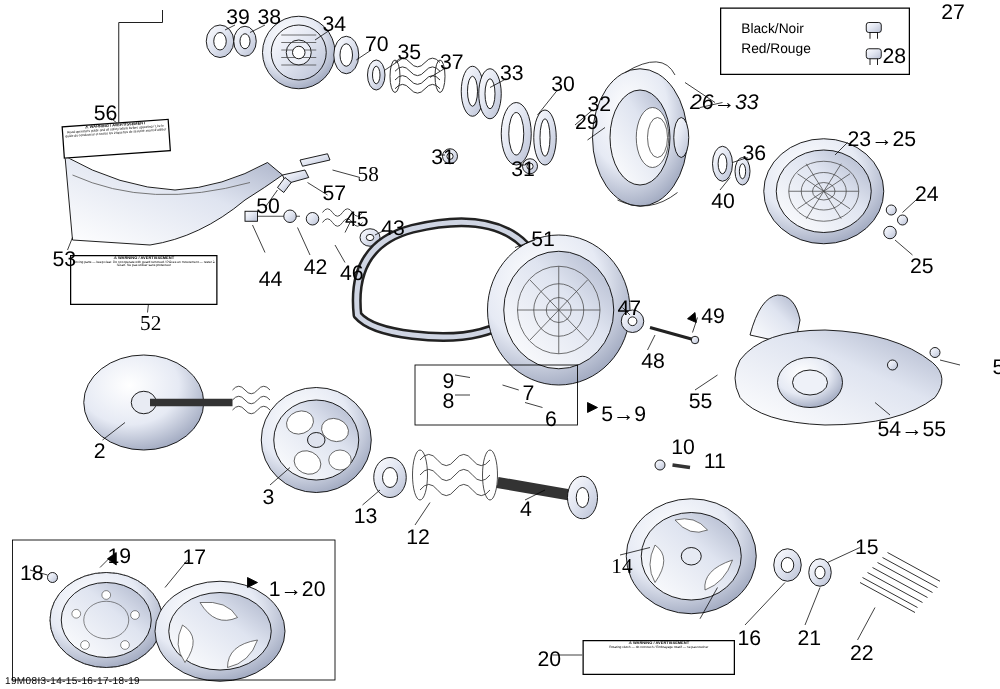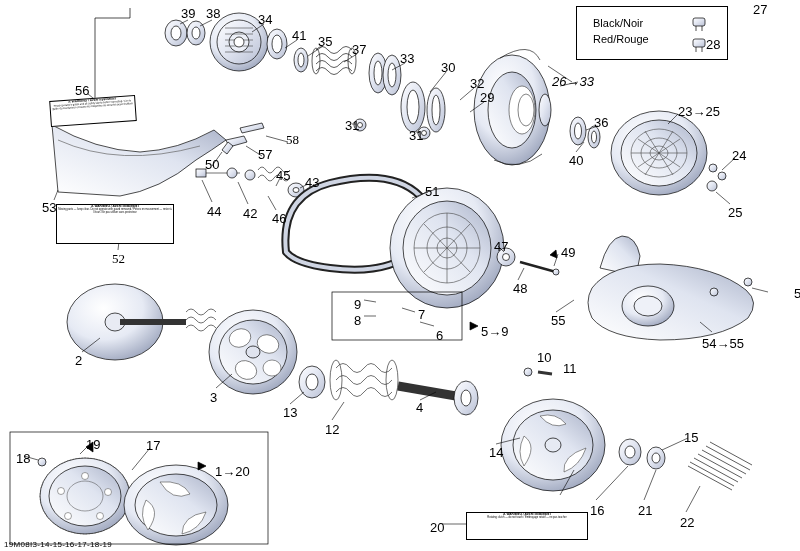--- a/index.html
+++ b/index.html
@@ -1,19 +1,19 @@
 <!DOCTYPE html>
 <html><head>
 <meta charset="utf-8">
 <style>
   html,body{margin:0;padding:0;background:#fff;}
   body{width:800px;height:551px;position:relative;overflow:hidden;
        font-family:"Liberation Sans", sans-serif;color:#000;}
   #sheet{position:absolute;inset:0;}
-  .lbl{position:absolute;font-size:13px;line-height:11px;color:#000;white-space:nowrap;}
+  .lbl{position:absolute;font-size:17px;line-height:11px;color:#000;white-space:nowrap;}
   .legend{position:absolute;border:1px solid #000;box-sizing:border-box;background:#fff;}
   .legend .txt{position:absolute;font-size:11px;line-height:13px;text-align:left;}
   .warn{position:absolute;border:1px solid #000;background:#fff;box-sizing:border-box;overflow:hidden;}
   .warn .hdr{font-size:3.2px;line-height:3.6px;font-weight:bold;text-align:center;}
   .warn .bd{font-size:2.6px;line-height:2.9px;text-align:center;}
   .footer{position:absolute;left:4px;bottom:2px;font-size:8px;letter-spacing:.3px;}
   svg{position:absolute;left:0;top:0;overflow:visible;}
 </style>
 </head>
 <body>
@@ -345,42 +345,42 @@
 
   <div class="warn" style="left:466px;top:512px;width:122px;height:28px;">
     <div class="hdr">⚠ WARNING  /  AVERTISSEMENT</div>
     <div class="bd">Rotating clutch — do not touch / Embrayage rotatif — ne pas toucher</div>
   </div>
 
   <div id="callouts">
       <div class="lbl" style="left: 181px; top: 8px;">39</div>
       <div class="lbl" style="left: 206px; top: 8px;">38</div>
       <div class="lbl" style="left: 258px; top: 14px;">34</div>
-      <div class="lbl" style="left: 292px; top: 30px;">41</div>
+      <div class="lbl" style="left: 292px; top: 30px;">70</div>
       <div class="lbl" style="left: 318px; top: 36px;">35</div>
       <div class="lbl" style="left: 352px; top: 44px;">37</div>
       <div class="lbl" style="left: 400px; top: 53px;">33</div>
       <div class="lbl" style="left: 441px; top: 62px;">30</div>
       <div class="lbl" style="left: 470px; top: 78px;">32</div>
-      <div class="lbl" style="left: 480px; top: 92px;">29</div>
+      <div class="lbl" style="left: 460px; top: 92px;">29</div>
       <div class="lbl" style="left: 345px; top: 120px;">31</div>
       <div class="lbl" style="left: 409px; top: 130px;">31</div>
       <div class="lbl" style="left: 552px; top: 76px; font-style: italic;">26→33</div>
       <div class="lbl" style="left: 678px; top: 106px;">23→25</div>
       <div class="lbl" style="left: 594px; top: 117px;">36</div>
       <div class="lbl" style="left: 569px; top: 155px; text-align: right;">40</div>
       <div class="lbl" style="left: 732px; top: 150px;">24</div>
       <div class="lbl" style="left: 728px; top: 207px;">25</div>
       <div class="lbl" style="left: 75px; top: 85px;">56</div>
       <div class="lbl" style="left: 286px; top: 134px; font-family: Liberation Serif, serif;">58</div>
       <div class="lbl" style="left: 258px; top: 149px;">57</div>
       <div class="lbl" style="left: 205px; top: 159px;">50</div>
       <div class="lbl" style="left: 276px; top: 170px;">45</div>
       <div class="lbl" style="left: 305px; top: 177px;">43</div>
-      <div class="lbl" style="left: 207px; top: 206px;">44</div>
+      <div class="lbl" style="left: 207px; top: 218px;">44</div>
       <div class="lbl" style="left: 243px; top: 208px;">42</div>
       <div class="lbl" style="left: 272px; top: 213px;">46</div>
       <div class="lbl" style="left: 42px; top: 202px;">53</div>
       <div class="lbl" style="left: 112px; top: 253px; font-family: Liberation Serif, serif;">52</div>
       <div class="lbl" style="left: 425px; top: 186px;">51</div>
       <div class="lbl" style="left: 494px; top: 241px;">47</div>
       <div class="lbl" style="left: 561px; top: 247px;">49</div>
       <div class="lbl" style="left: 513px; top: 283px;">48</div>
       <div class="lbl" style="left: 771px; top: 288px; margin-left: 23px;">59</div>
       <div class="lbl" style="left: 551px; top: 315px;">55</div>
@@ -390,21 +390,21 @@
       <div class="lbl" style="left: 354px; top: 299px;">9</div>
       <div class="lbl" style="left: 354px; top: 315px;">8</div>
       <div class="lbl" style="left: 418px; top: 309px;">7</div>
       <div class="lbl" style="left: 436px; top: 330px;">6</div>
       <div class="lbl" style="left: 481px; top: 326px;">5→9</div>
       <div class="lbl" style="left: 537px; top: 352px;">10</div>
       <div class="lbl" style="left: 563px; top: 363px;">11</div>
       <div class="lbl" style="left: 283px; top: 407px;">13</div>
       <div class="lbl" style="left: 325px; top: 424px;">12</div>
       <div class="lbl" style="left: 416px; top: 402px;">4</div>
-      <div class="lbl" style="left: 489px; top: 447px;">14</div>
+      <div class="lbl" style="left: 489px; top: 447px; font-family: Liberation Serif, serif;">14</div>
       <div class="lbl" style="left: 684px; top: 432px;">15</div>
       <div class="lbl" style="left: 590px; top: 505px;">16</div>
       <div class="lbl" style="left: 638px; top: 505px;">21</div>
       <div class="lbl" style="left: 680px; top: 517px;">22</div>
       <div class="lbl" style="left: 430px; top: 522px;">20</div>
       <div class="lbl" style="left: 16px; top: 453px;">18</div>
       <div class="lbl" style="left: 86px; top: 439px;">19</div>
       <div class="lbl" style="left: 146px; top: 440px;">17</div>
       <div class="lbl" style="left: 215px; top: 466px;">1→20</div>
     </div>

